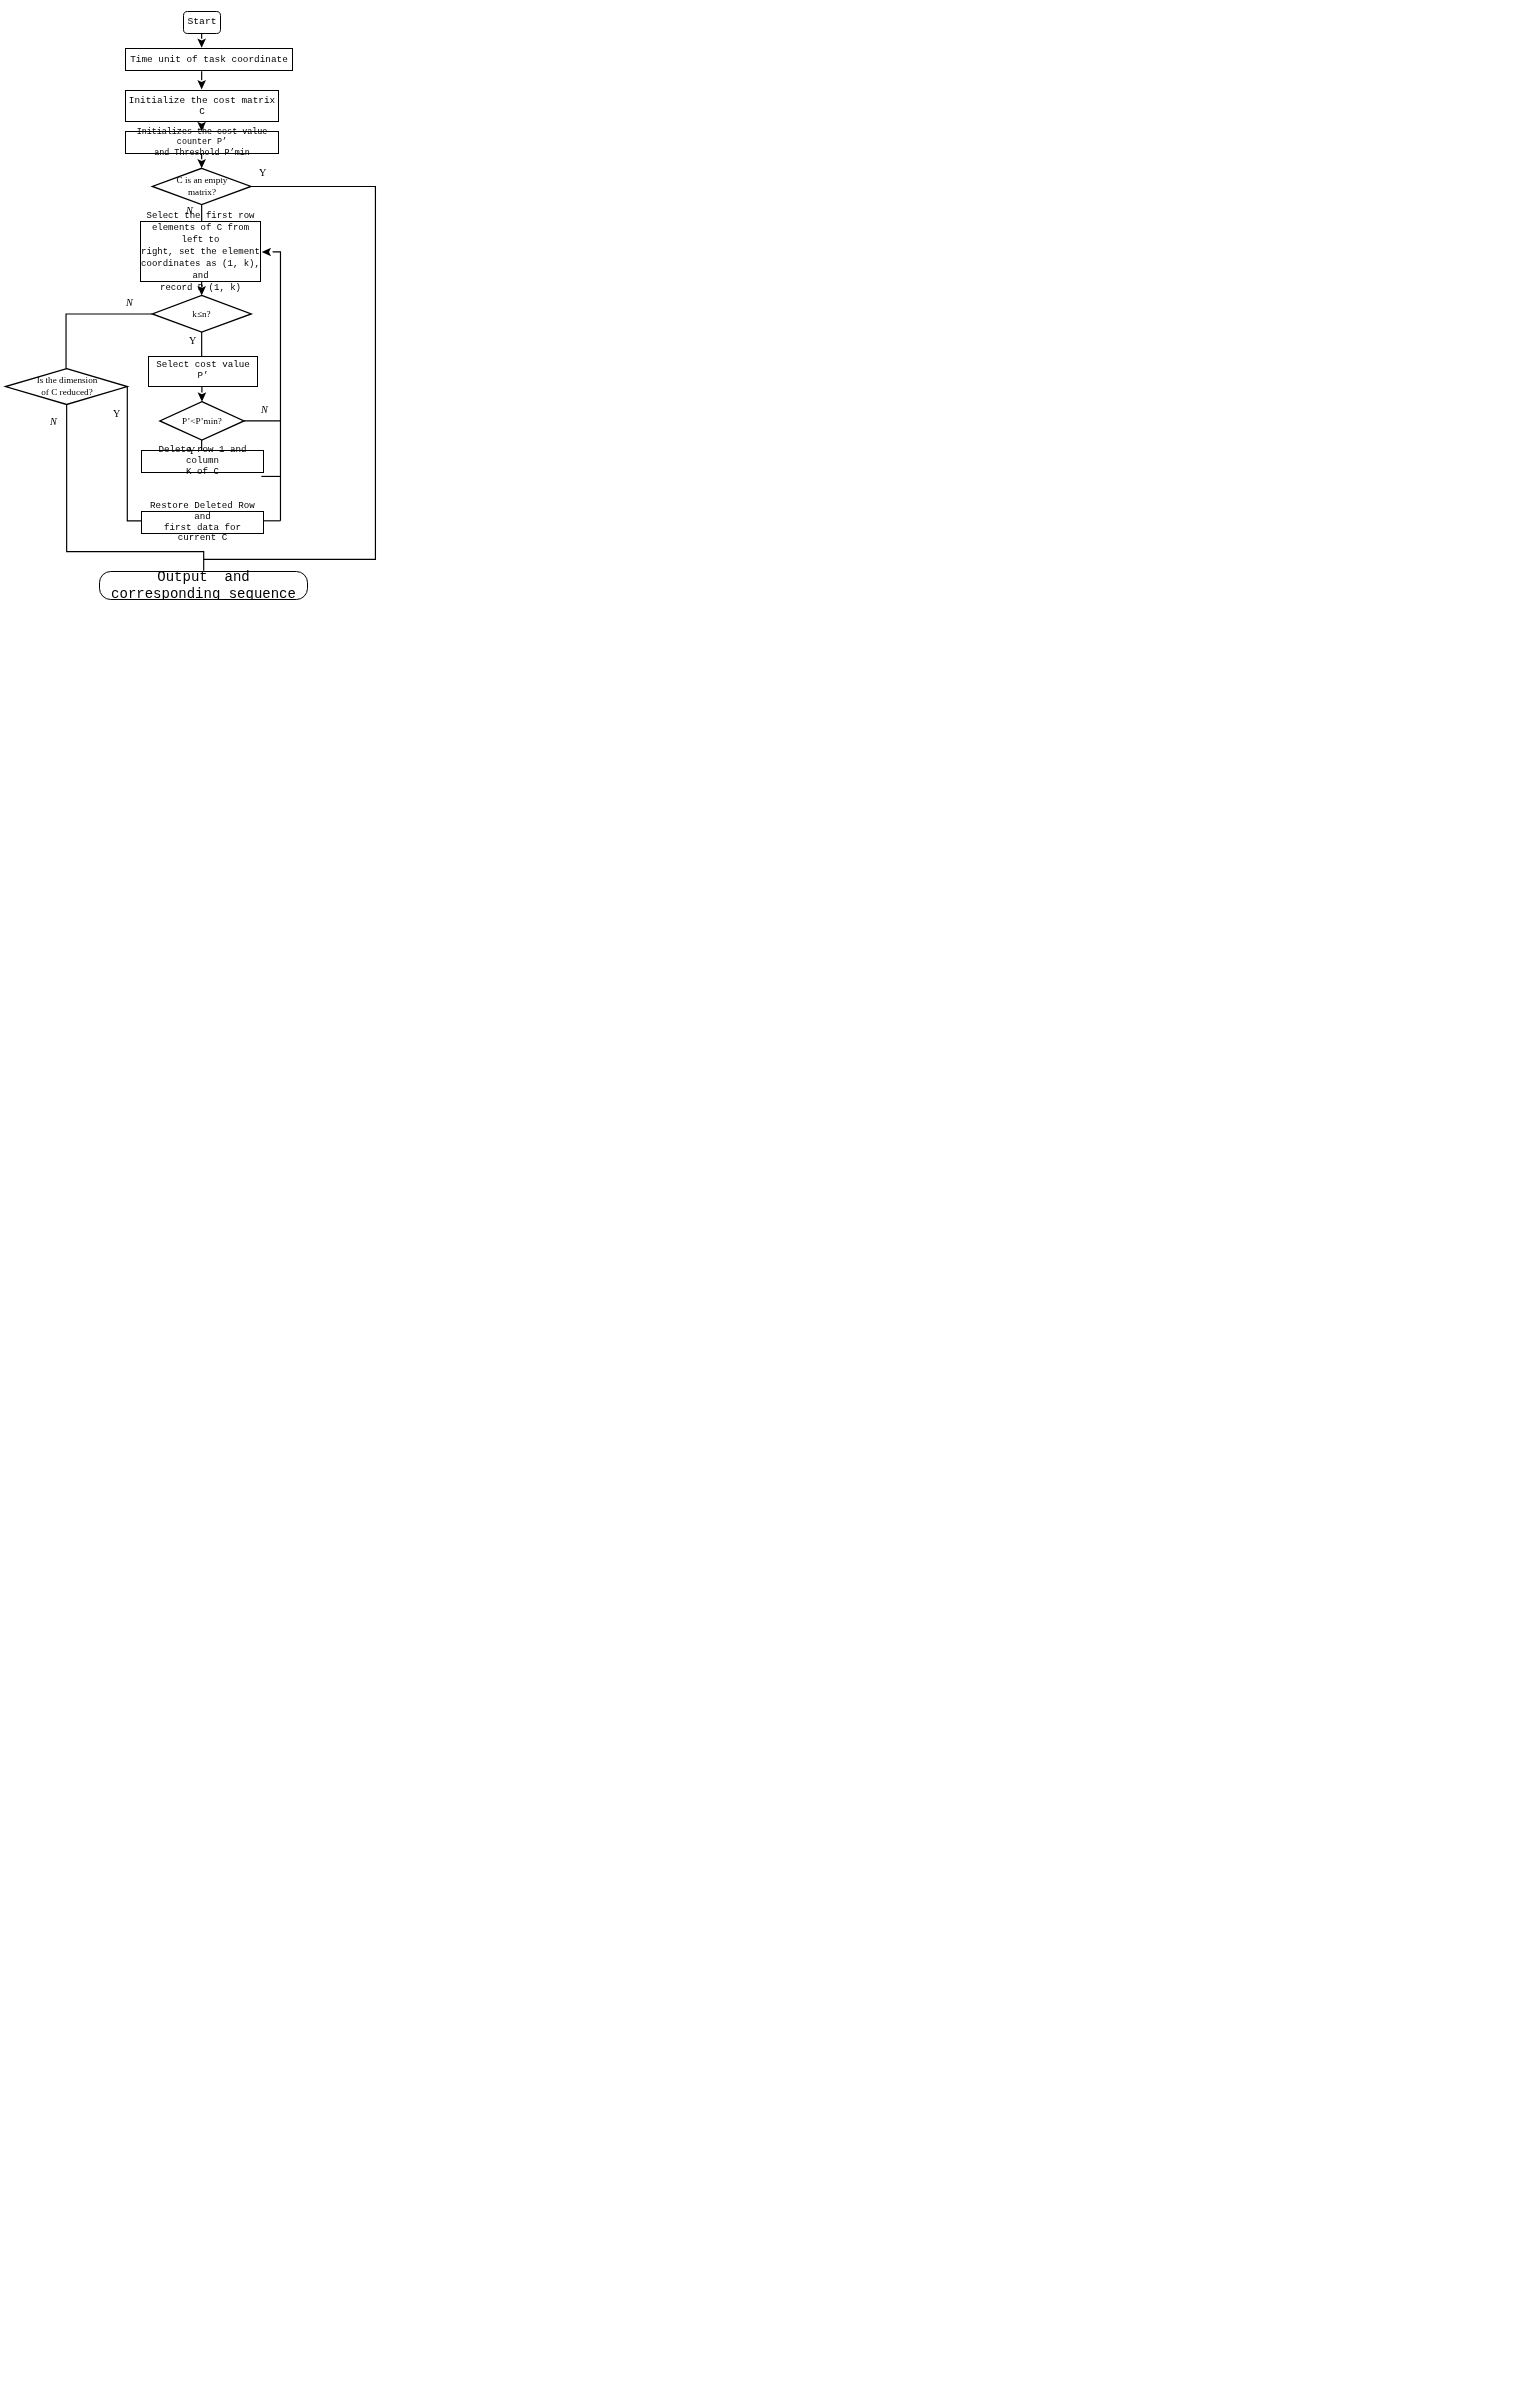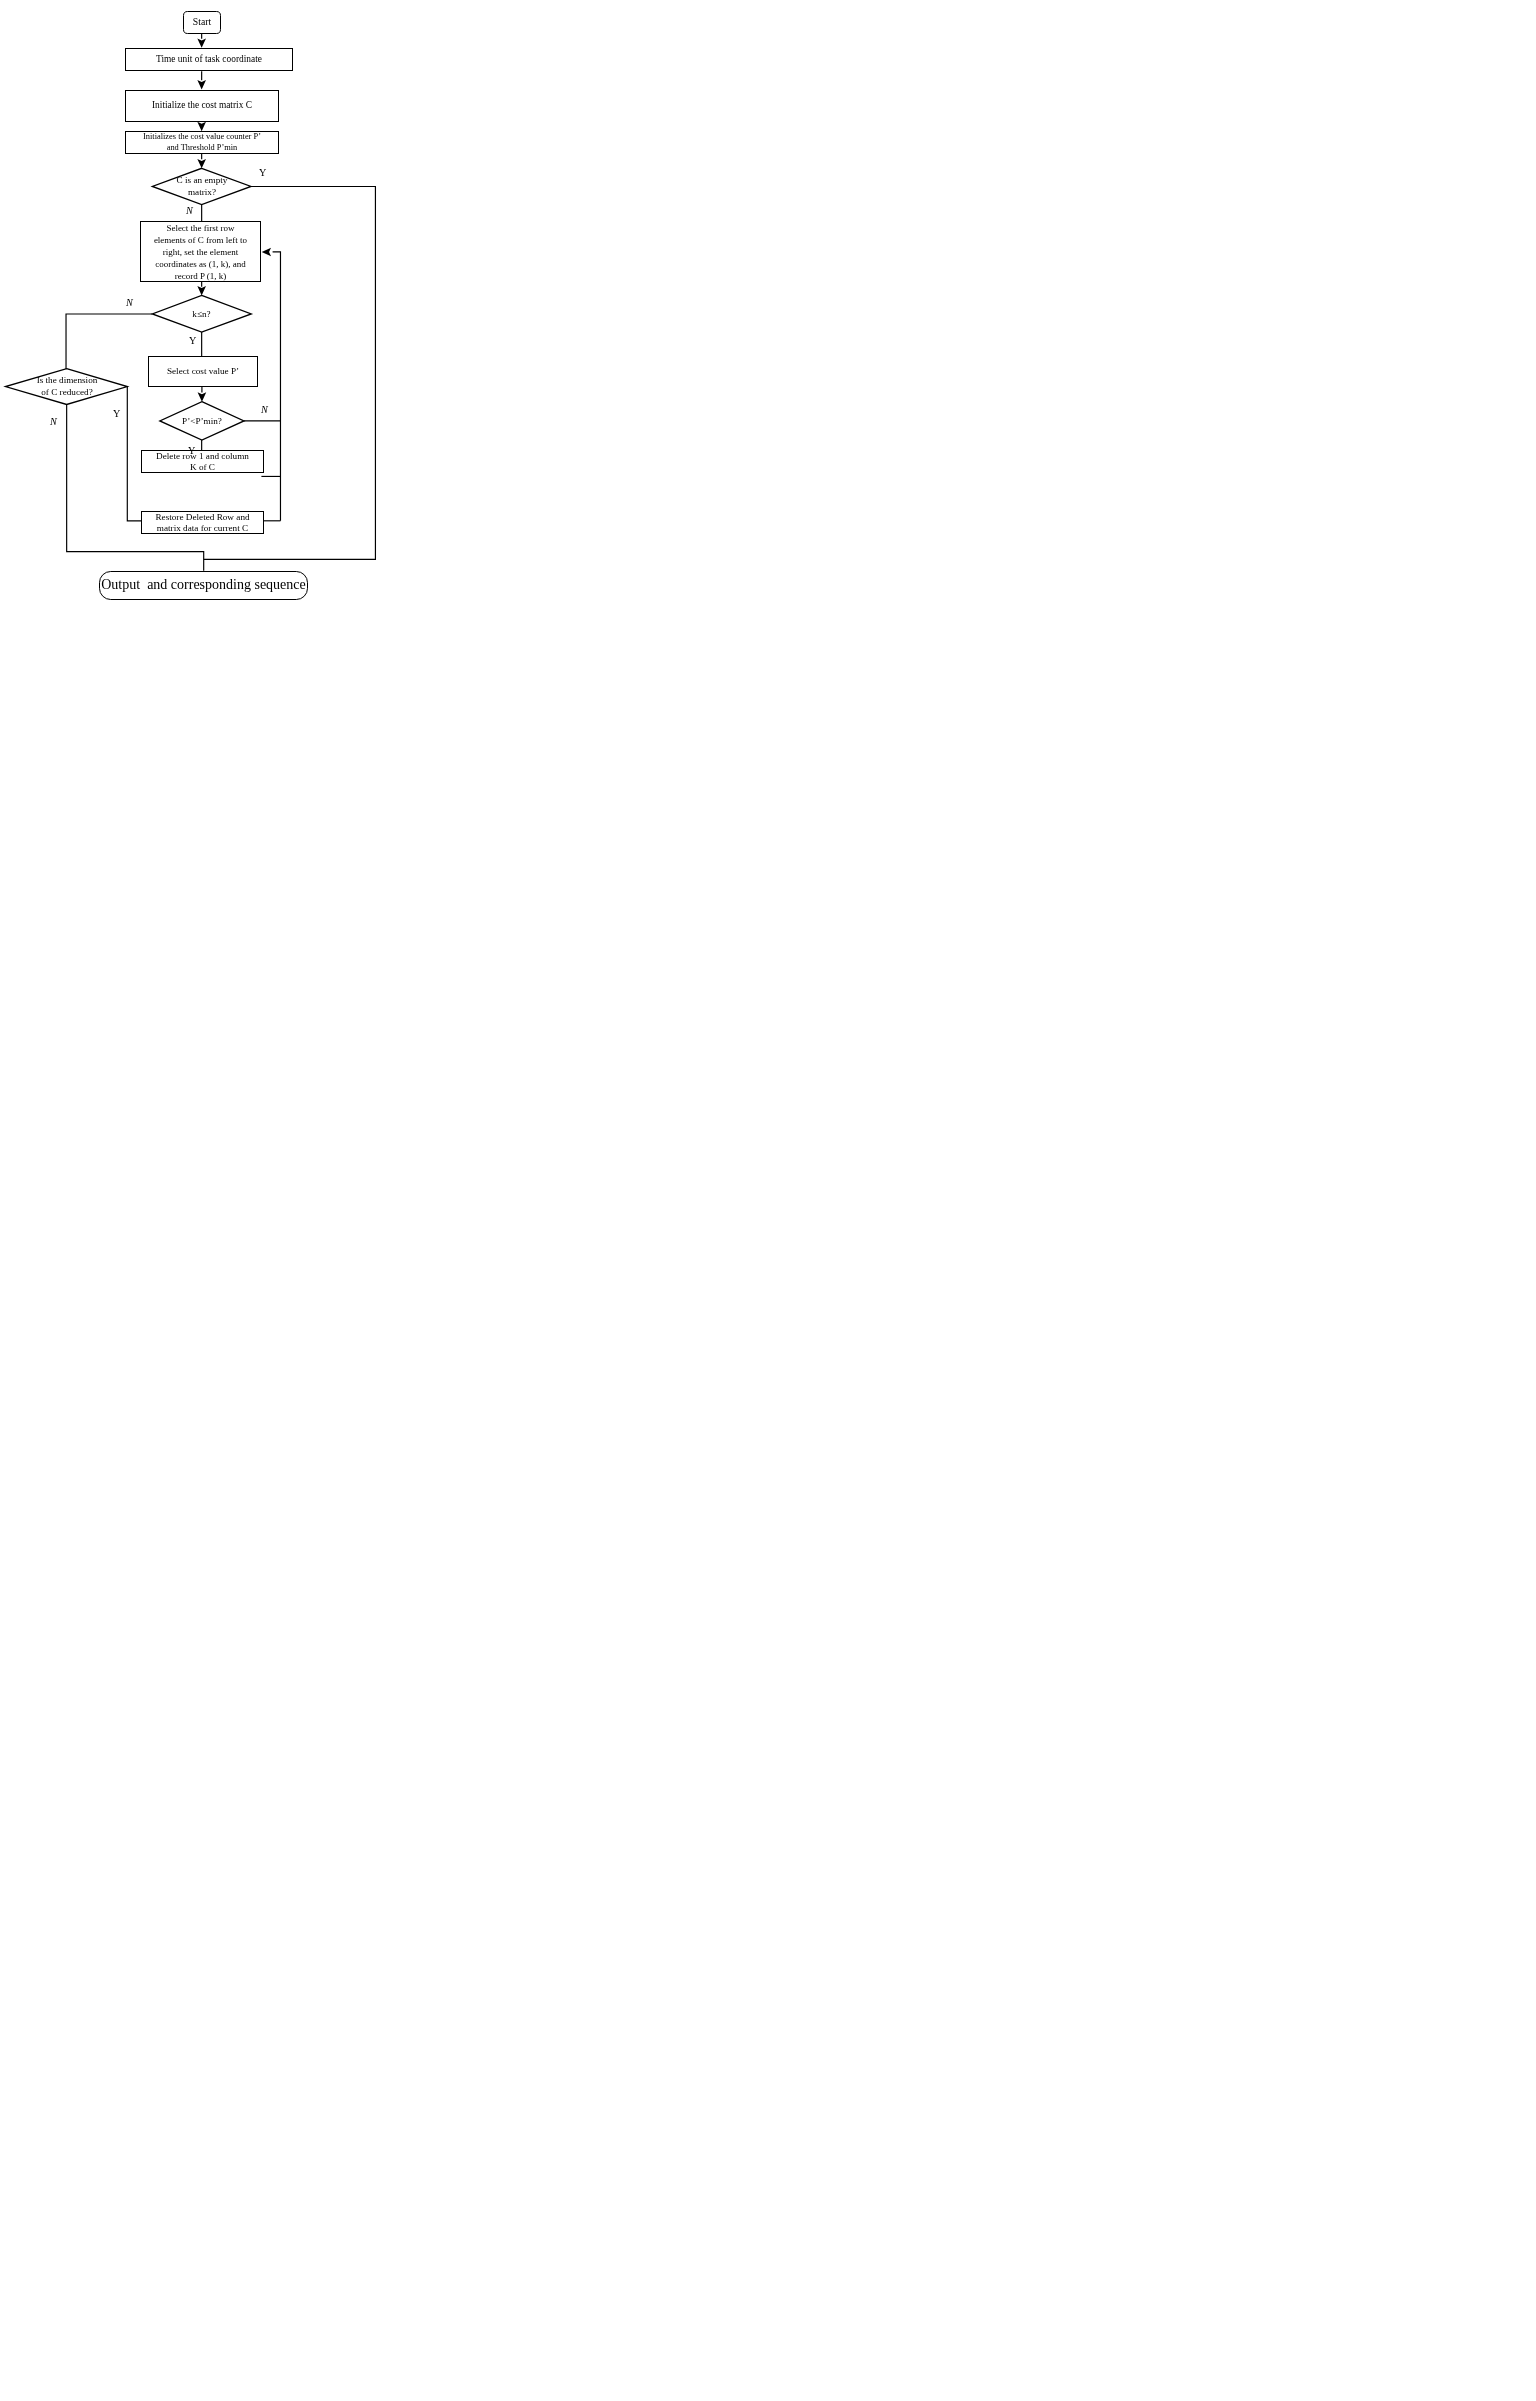--- a/index.html
+++ b/index.html
@@ -1,21 +1,21 @@
 <!DOCTYPE html>
 <html style="font-size:8.1px"><head>
 <meta charset="utf-8">
 <style>
   html,body{margin:0;padding:0;background:#ffffff;}
   .canvas{position:relative;width:384px;height:600px;background:#ffffff;
           font-family:"Liberation Serif",serif;color:#000;overflow:hidden;}
   .layer{position:absolute;left:0;top:0;}
   .node{position:absolute;box-sizing:border-box;background:#fff;border:1.3px solid #000;
         display:flex;align-items:center;justify-content:center;text-align:center;
-        white-space:pre-wrap;line-height:1.18;}
+        white-space:pre-wrap;line-height:1.18;font-family:Liberation Mono, monospace;}
   .terminator{border-width:1.5px;}
   .dtext{position:absolute;display:flex;align-items:center;justify-content:center;
          text-align:center;white-space:pre-wrap;}
   .elabel{position:absolute;font-size:10.2px;line-height:1;}
   .it{font-style:italic;}
 </style>
 </head>
 <body>
 
 <div class="canvas">
@@ -86,21 +86,21 @@
     <span>Select cost value P’</span>
   </div>
 
   <div class="node" style="left:141px;top:450px;width:123px;height:23px;font-size:9.2px;line-height:10.7px">
     <span>Delete row 1 and column
 K of C</span>
   </div>
 
   <div class="node" style="left:141px;top:511px;width:123px;height:23px;font-size:9.2px;line-height:10.7px">
     <span>Restore Deleted Row and
-matrix data for current C</span>
+first data for current C</span>
   </div>
 
   <div class="node terminator" style="left:99px;top:571px;width:209px;height:29px;border-radius:11.7px;font-size:14px">
     <span>Output  and corresponding sequence</span>
   </div>
 
   <div class="dtext" style="left:156px;top:169px;width:92px;height:35px;font-size:9.2px;line-height:11.2px">C is an empty
 matrix?</div>
 
   <div class="dtext" style="left:176px;top:307px;width:51px;height:14.8px;font-size:9.2px">k≤n?</div>

